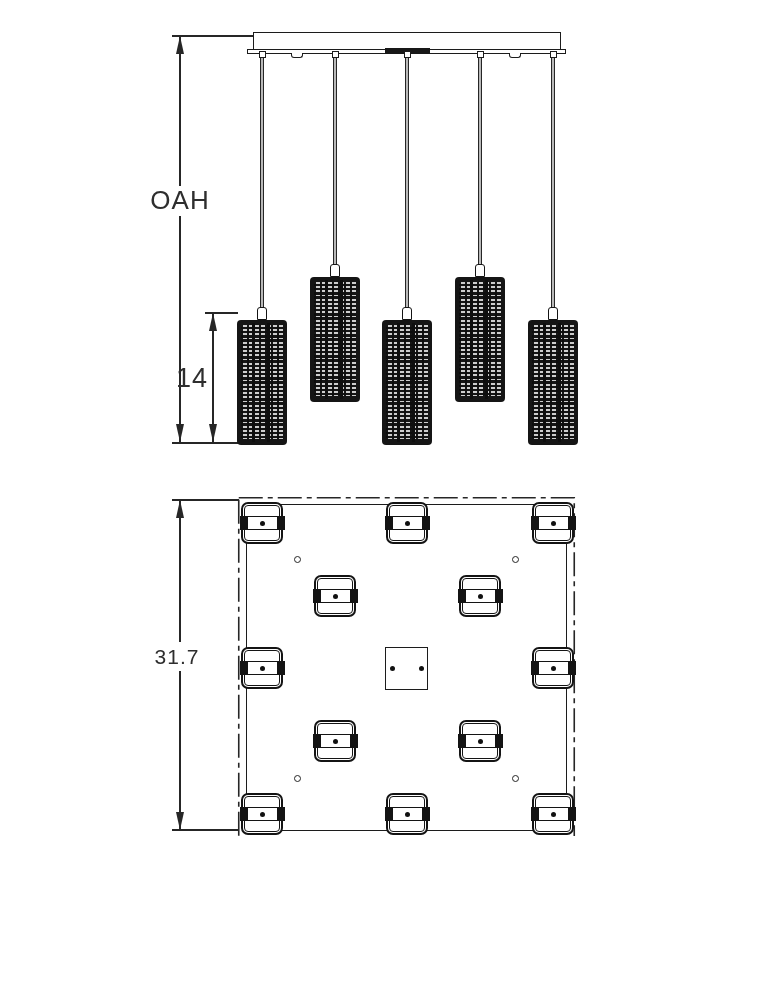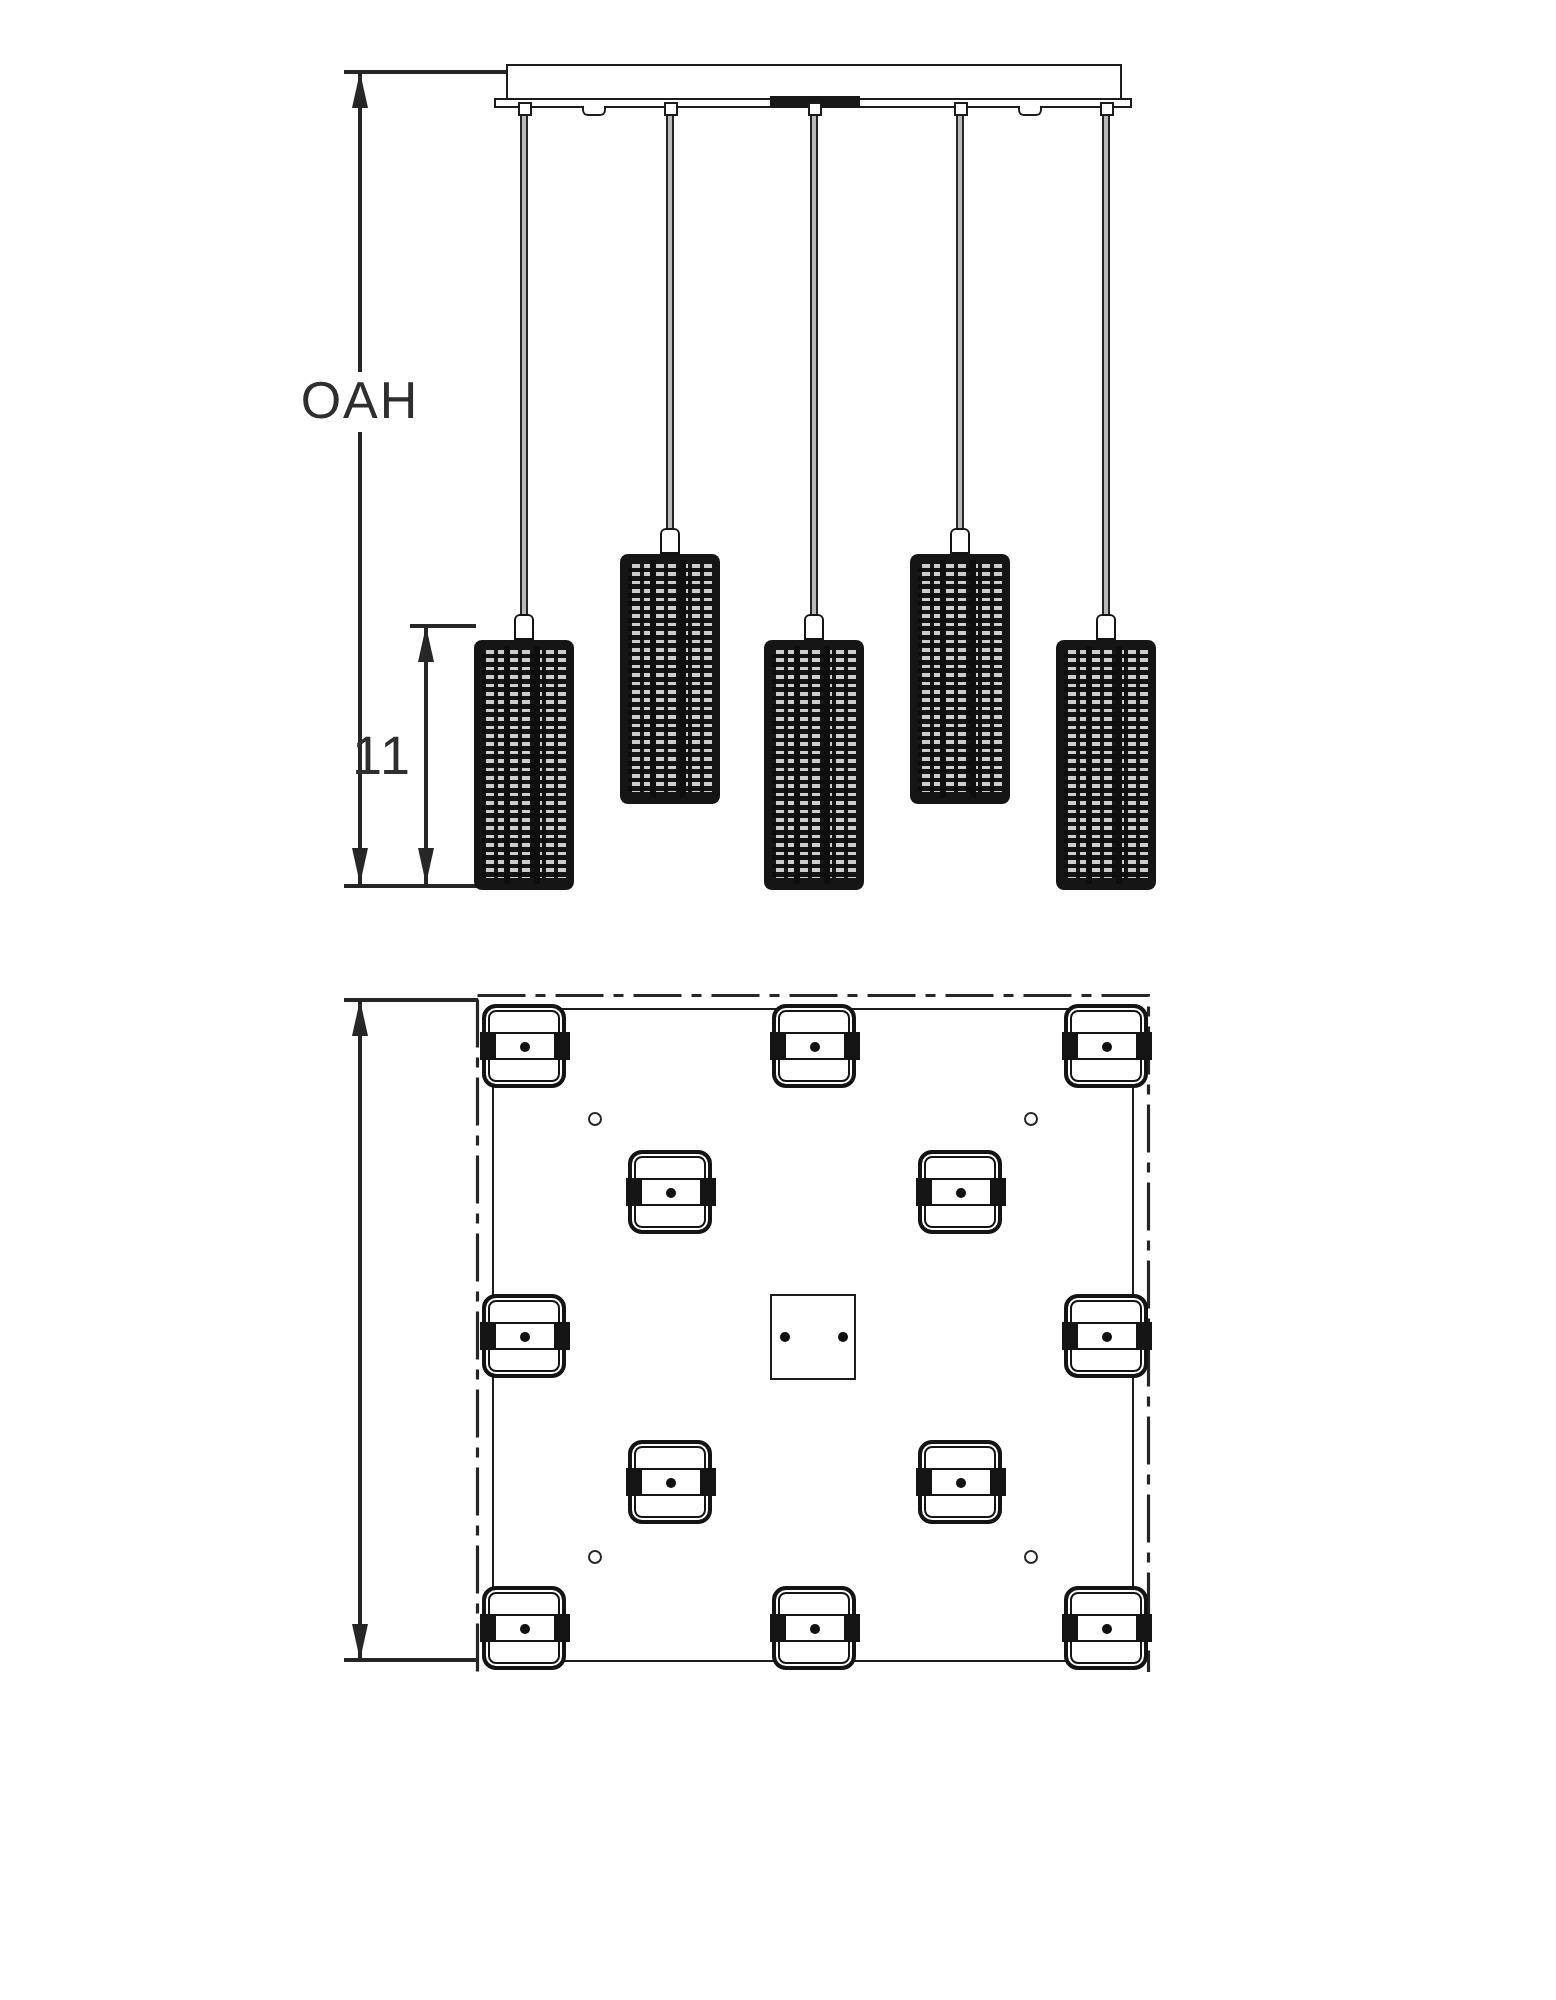--- a/index.html
+++ b/index.html
@@ -60,21 +60,21 @@
     <div class="vline" style="left:179px;top:36px;height:406px;"></div>
     <div class="arrow-up" style="left:175.5px;top:36px;"></div>
     <div class="arrow-down" style="left:175.5px;top:424px;"></div>
     <div class="dimtext" style="left:148px;top:186px;width:64px;font-size:26px;">OAH</div>
 
     <div class="hline" style="left:205px;top:312px;width:33px;"></div>
     <div class="hline" style="left:172px;top:442px;width:70px;"></div>
     <div class="vline" style="left:212px;top:313px;height:129px;"></div>
     <div class="arrow-up" style="left:208.5px;top:313px;"></div>
     <div class="arrow-down" style="left:208.5px;top:424px;"></div>
-    <div class="dimtext" style="left:176px;top:363px;width:30px;font-size:27px;background:transparent;">11</div>
+    <div class="dimtext" style="left:176px;top:363px;width:30px;font-size:27px;background:transparent;">14</div>
 
     <div class="outline" style="left:253px;top:32px;width:308px;height:18px;"></div>
     <div class="outline" style="left:247px;top:49px;width:319px;height:5px;z-index:2;"></div>
     <div class="abs" style="left:385px;top:48px;width:45px;height:6px;background:#181818;z-index:3;"></div>
     <div class="plateBump" style="left:291px;top:53px;"></div>
     <div class="plateBump" style="left:509px;top:53px;"></div>
 
     <div id="pendants">
         <div class="cordnub" style="left: 258.5px; top: 51px;"></div>
         <div class="cord" style="left: 260.3px; top: 57px; height: 250px;"></div>
@@ -214,15 +214,16 @@
           <div class="dot"></div>
         </div>
       </div>
 
     <div class="hline" style="left:172px;top:499px;width:67px;"></div>
     <div class="hline" style="left:172px;top:829px;width:67px;"></div>
     <div class="vline" style="left:179px;top:500px;height:330px;"></div>
     <div class="arrow-up" style="left:175.5px;top:500px;"></div>
     <div class="arrow-down" style="left:175.5px;top:812px;"></div>
     <div class="dimtext" style="left:122px;top:642px;width:110px;font-size:21px;line-height:29px;">
+      <div>31.7</div>
     </div>
   </div>
 </div>
 
 </body></html>

